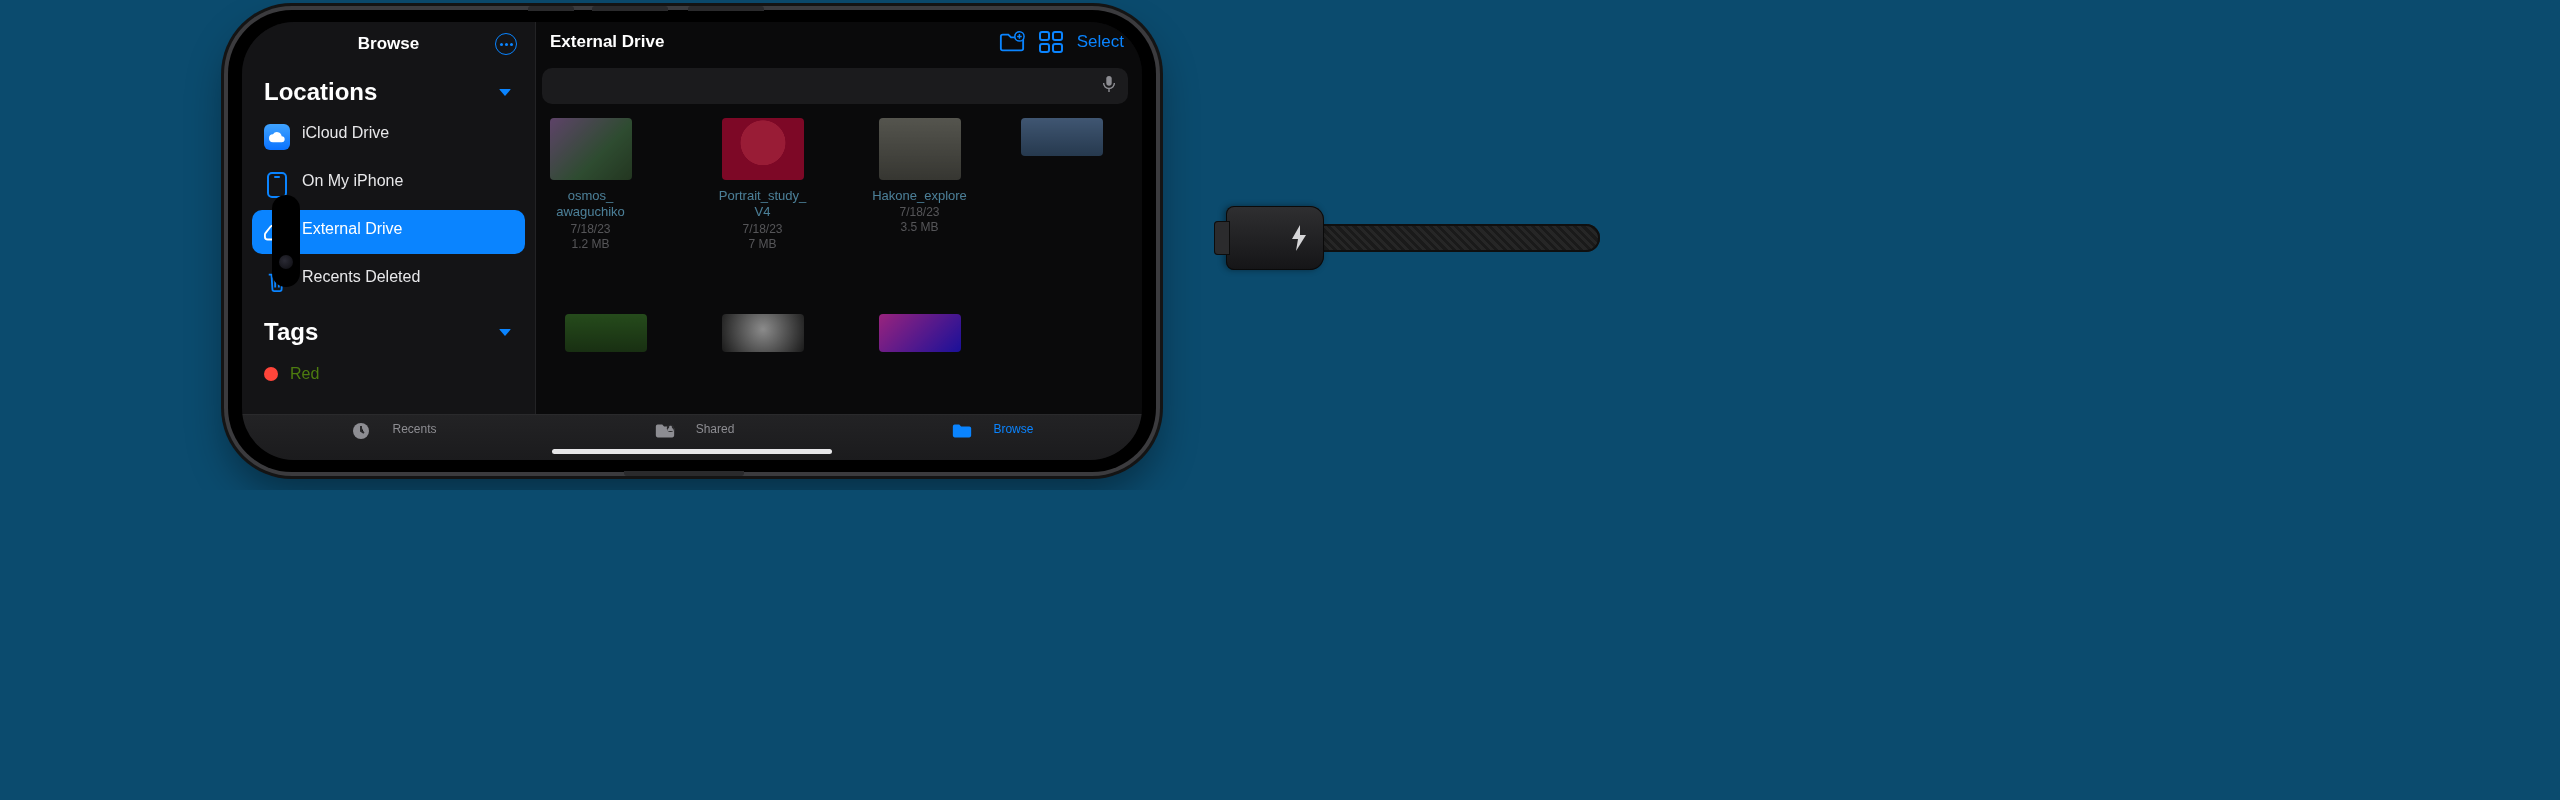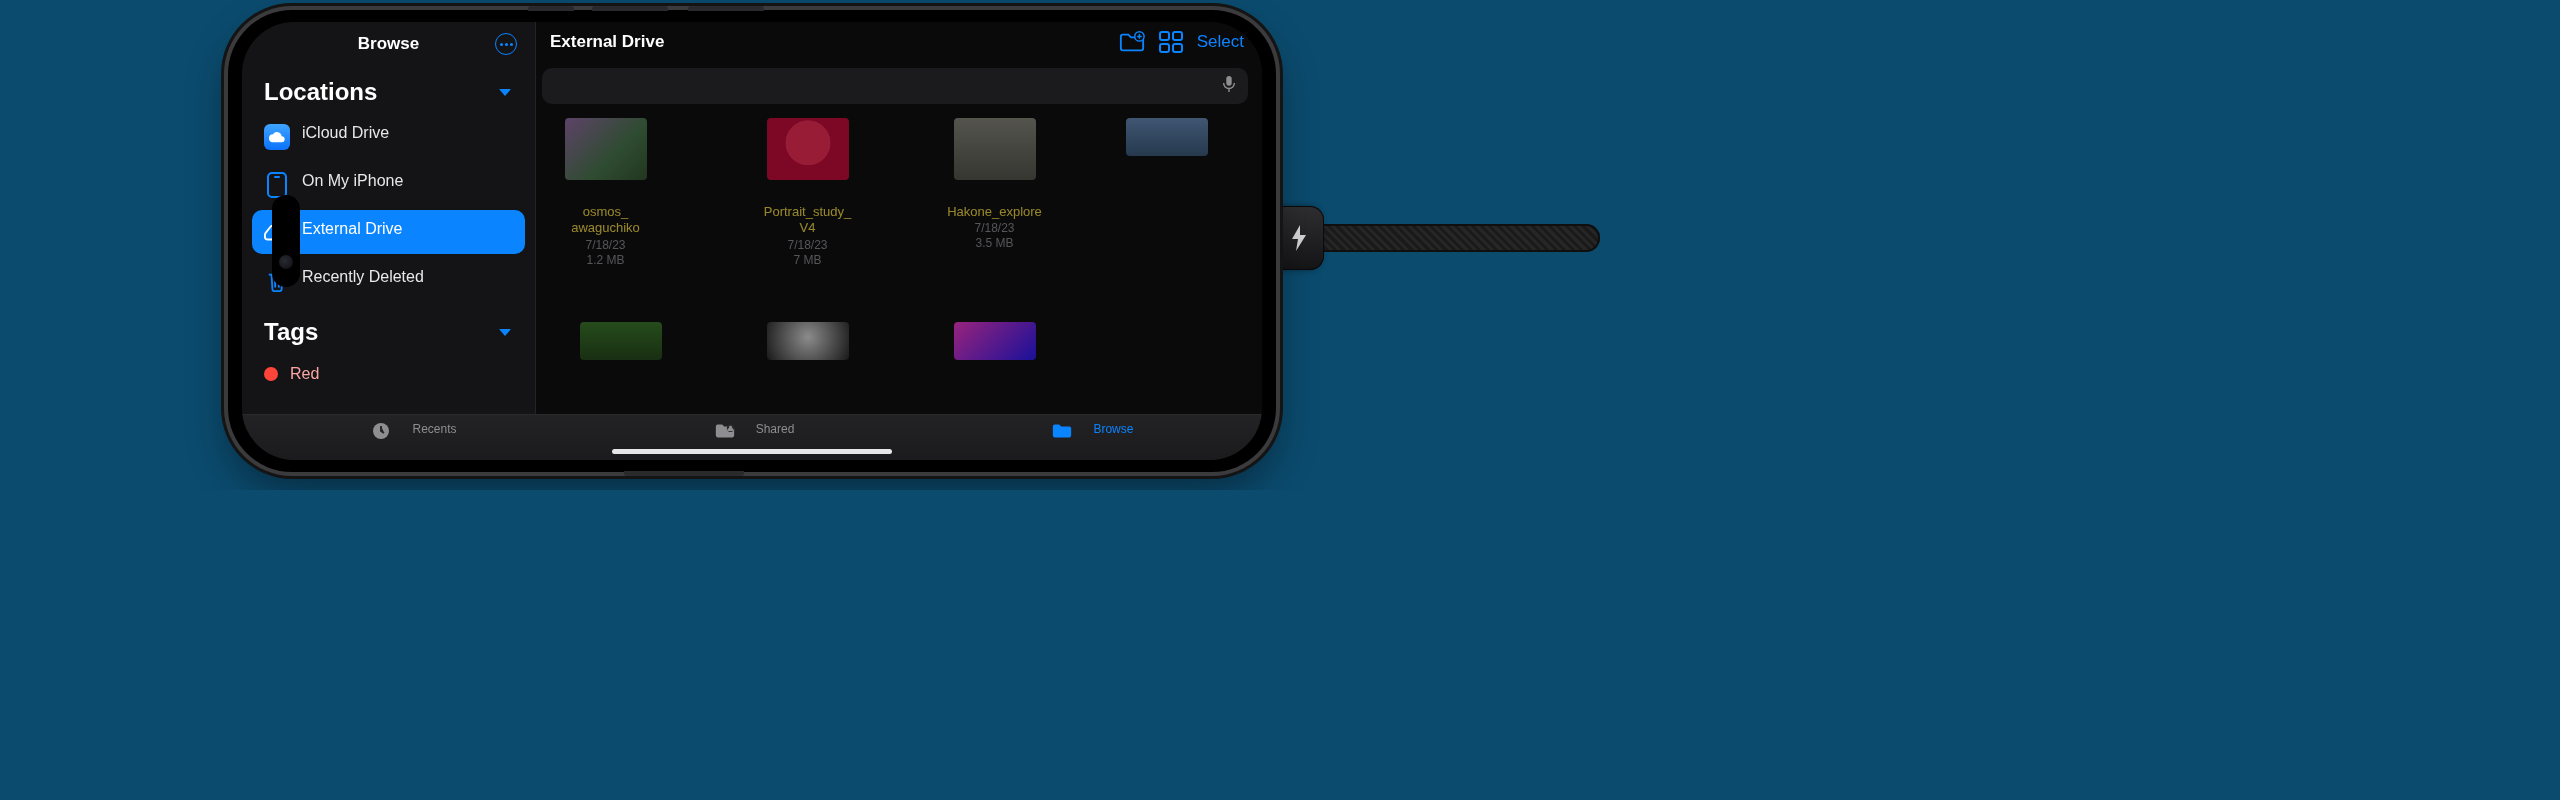--- a/index.html
+++ b/index.html
@@ -3,21 +3,21 @@
 <meta charset="utf-8">
 <style>
   * { box-sizing: border-box; margin: 0; padding: 0; }
   html, body { width: 1600px; height: 490px; overflow: hidden; font-family: -apple-system, "Helvetica Neue", Arial, sans-serif; }
   body { background: #0b4b6e; position: relative; }
 
   
   .phone {
     position: absolute;
     left: 228px; top: 10px;
-    width: 1048px; height: 462px;
+    width: 928px; height: 462px;
     background: #000;
     border-radius: 64px;
     box-shadow: 0 0 0 4px #3b3b3e, 0 0 0 7px #141414, 0 20px 40px rgba(0,0,0,.4);
   }
   .screen {
     position: absolute;
     left: 14px; top: 12px; right: 14px; bottom: 12px;
     border-radius: 52px;
     overflow: hidden;
     background: #0a0a0b;
@@ -92,21 +92,21 @@
   .ic-phone { width: 20px; height: 26px; border: 2px solid #0a84ff; border-radius: 5px; position:relative;}
   .ic-phone:after { content:""; position:absolute; top:2px; left:50%; transform:translateX(-50%); width:6px; height:2px; background:#0a84ff; border-radius:1px;}
   .ic-drive svg { width: 26px; height: 20px; }
   .ic-trash svg { width: 22px; height: 24px; }
 
   .tag-row {
     display:flex; align-items:center; gap:12px;
     margin: 2px 10px; padding: 10px 10px 10px 12px; height: 40px;
   }
   .tag-dot { width: 14px; height: 14px; border-radius: 50%; }
-  .tag-row .lbl { color:#fca5a5; font-size:16px; }
+  .tag-row .lbl { color:#4d7c0f; font-size:16px; }
 
   
   .main { flex: 1; display: flex; flex-direction: column; background: #0a0a0b; }
   .main-head {
     display:flex; align-items:center; height:40px; padding: 0 18px 0 8px; gap: 14px;
   }
   .m-title { color:#fff; font-size:17px; font-weight:600; margin-left:6px; }
   .spacer { flex:1; }
   .hicon { display:flex; align-items:center; justify-content:center; color:#0a84ff; }
   .select { color:#0a84ff; font-size:17px; }
@@ -121,21 +121,21 @@
   .grid {
     position: relative; flex:1; padding: 6px 0 0 4px;
     display: grid; grid-template-columns: repeat(4, 1fr);
     column-gap: 26px; row-gap: 10px;
     filter: brightness(.6);
   }
   .cell { display:flex; flex-direction:column; align-items:center; text-align:center; }
   .thumb {
     width: 82px; height: 62px; border-radius: 4px; margin-bottom: 8px;
   }
-  .fn { color:#fde047; font-size:13px; line-height:1.25;margin-top:16px; }
+  .fn { color:#7dd3fc; font-size:13px; line-height:1.25; }
   .meta { color:#8d8d92; font-size:12px; margin-top:1px; }
   .row2 .thumb { height: 38px; }
 
   
   .grid .cell.c0 { margin-left: -30px; }
 
   
   .tabbar {
     height: 46px; padding-bottom: 14px;
     background: linear-gradient(180deg, rgba(36,36,38,.95), rgba(28,28,30,.95));
@@ -250,21 +250,21 @@
         </div>
         <span class="lbl">External Drive</span>
       </div>
 
       <div class="loc-item">
         <div class="ic-box ic-trash">
           <svg viewBox="0 0 24 26">
                 <path fill="none" stroke="#0a84ff" stroke-width="2" d="M3 6h18M9 6V4a2 2 0 0 1 2-2h2a2 2 0 0 1 2 2v2M6 6l1 16a2 2 0 0 0 2 2h6a2 2 0 0 0 2-2l1-16M10 11v9M14 11v9"></path>
               </svg>
         </div>
-        <span class="lbl">Recently Deleted</span>
+        <span class="lbl">Recents Deleted</span>
       </div>
 
       <div class="sec-head">
         <div class="ttl">Tags</div>
         <div class="chev-down"></div>
       </div>
 
       <div class="tag-row">
         <div class="tag-dot" style="background:#ff453a"></div>
         <span class="lbl">Red</span>

